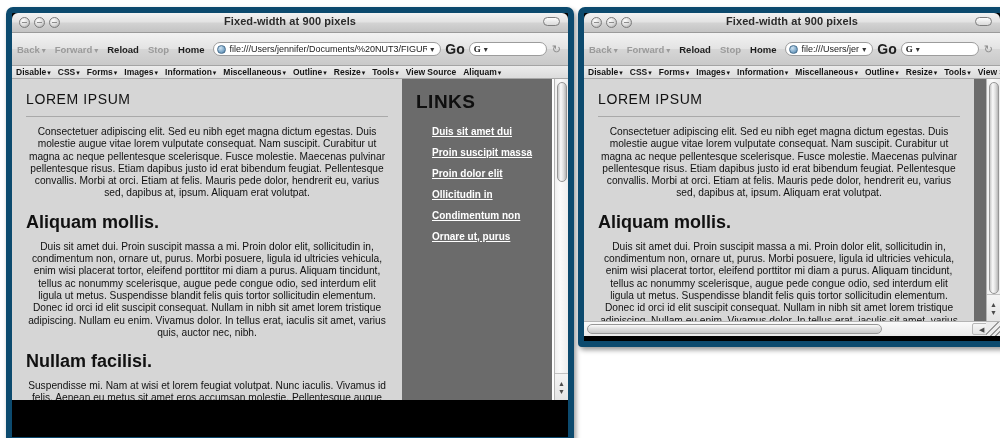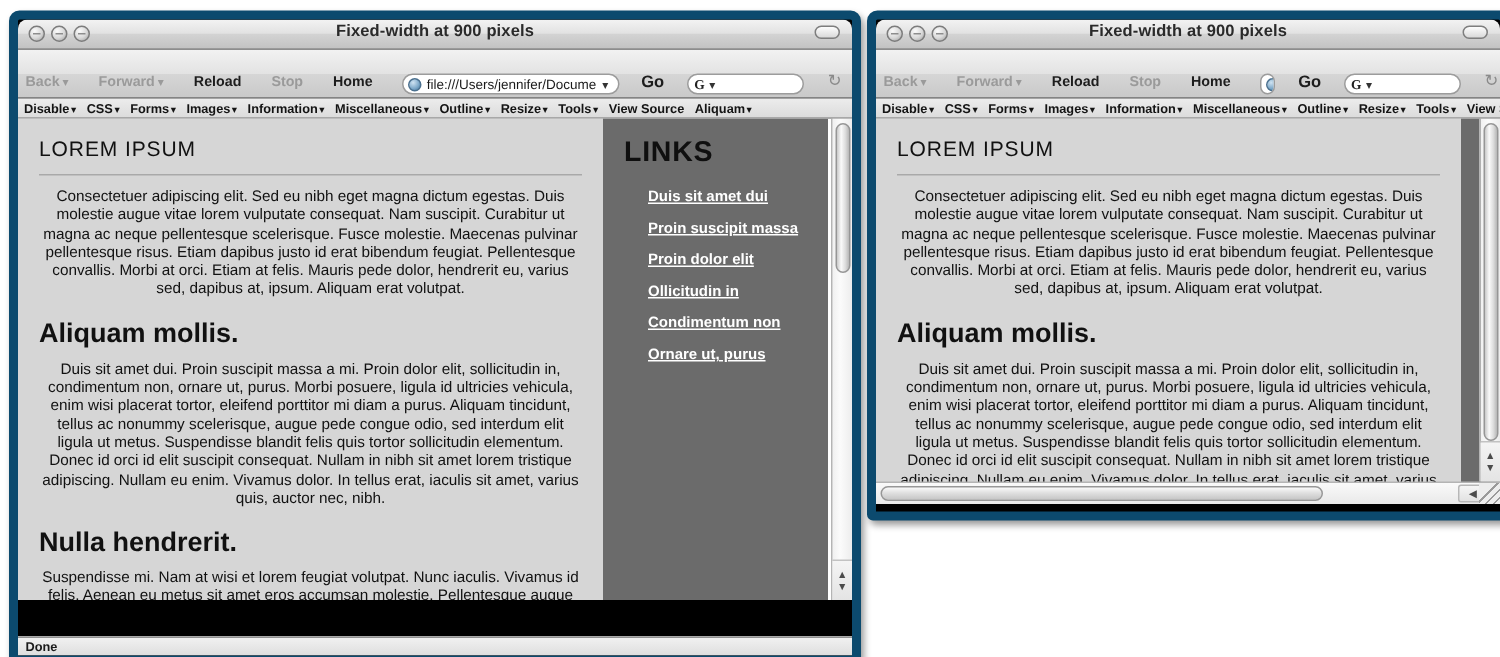--- a/index.html
+++ b/index.html
@@ -53,25 +53,24 @@
     background: linear-gradient(to bottom, #fdfdfd, #d9d9d9);
     box-sizing: border-box;
   }
 
   
   .navbar {
     position: relative;
     height: 21px;
     background: linear-gradient(to bottom, #f2f2f2 0%, #e3e3e3 50%, #d6d6d6 51%, #c9c9c9 100%);
     border-bottom: 1px solid #a4a4a4;
-    display: flex; align-items: flex-start;
+    display: flex; align-items: center;
     padding: 16px 5px;
     box-sizing: border-box;
     font-size: 9.5px;
-    gap: 11px;
   }
   .navbtn {
     color: #9a9a9a; font-weight: bold; margin-right: 9px; white-space: nowrap;
   }
   .navbtn.active { color: #1d1d1d; }
   .navbtn .caret { font-weight: normal; font-size: 8px; margin-left: 2px; }
   .urlfield {
     flex: 1 1 auto; min-width: 10px;
     height: 14px;
     background: #ffffff;
@@ -87,21 +86,21 @@
     background: radial-gradient(circle at 35% 30%, #cfe3f2 0%, #7ba7c8 60%, #3f6e93 100%);
     border: 1px solid #4a708f;
     box-sizing: border-box;
     flex: 0 0 auto; margin-right: 3px;
   }
   .urltext {
     font-size: 9px; color: #1a1a1a; white-space: nowrap; overflow: hidden;
     flex: 1 1 auto;
   }
   .urlcaret { font-size: 8px; color:#333; margin: 0 3px; flex:0 0 auto; }
-  .golabel { font-size: 11px; color:#1d1d1d; margin: 0 4px; font-weight: bold; flex:0 0 auto;}
+  .golabel { font-size: 14px; color:#1d1d1d; margin: 0 4px; font-weight: bold; flex:0 0 auto;}
   .searchfield {
     height: 14px; border: 1px solid #9c9c9c; border-radius: 7px;
     background: #fff; display:flex; align-items:center; padding: 0 4px;
     box-sizing: border-box; flex: 0 0 auto;
   }
   .gicon {
     font-size: 9px; font-weight: bold; color:#222; font-family:"Liberation Serif", serif;
   }
   .spinner {
     flex: 0 0 auto; margin-left: 5px; margin-right: 2px;
@@ -276,21 +275,21 @@
     </div>
 
     <div class="viewport" style="height:321px;">
       <div class="page" style="width:540px;">
         <div class="content" style="width:390px;">
           <h1 class="lorem">LOREM IPSUM</h1>
           <div class="rule"></div>
           <p class="body">Consectetuer adipiscing elit. Sed eu nibh eget magna dictum egestas. Duis molestie augue vitae lorem vulputate consequat. Nam suscipit. Curabitur ut magna ac neque pellentesque scelerisque. Fusce molestie. Maecenas pulvinar pellentesque risus. Etiam dapibus justo id erat bibendum feugiat. Pellentesque convallis. Morbi at orci. Etiam at felis. Mauris pede dolor, hendrerit eu, varius sed, dapibus at, ipsum. Aliquam erat volutpat.</p>
           <h2 class="sub">Aliquam mollis.</h2>
           <p class="body">Duis sit amet dui. Proin suscipit massa a mi. Proin dolor elit, sollicitudin in, condimentum non, ornare ut, purus. Morbi posuere, ligula id ultricies vehicula, enim wisi placerat tortor, eleifend porttitor mi diam a purus. Aliquam tincidunt, tellus ac nonummy scelerisque, augue pede congue odio, sed interdum elit ligula ut metus. Suspendisse blandit felis quis tortor sollicitudin elementum. Donec id orci id elit suscipit consequat. Nullam in nibh sit amet lorem tristique adipiscing. Nullam eu enim. Vivamus dolor. In tellus erat, iaculis sit amet, varius quis, auctor nec, nibh.</p>
-          <h2 class="sub">Nulla hendrerit.</h2>
+          <h2 class="sub">Nullam facilisi.</h2>
           <p class="body">Suspendisse mi. Nam at wisi et lorem feugiat volutpat. Nunc iaculis. Vivamus id felis. Aenean eu metus sit amet eros accumsan molestie. Pellentesque augue velit, ullamcorper et, gravida in, varius non, odio. Suspendisse wisi nisl, porttitor non, condimentum quis, luctus non, eros. Suspendisse mattis. Cras gravida egestas lorem. Curabitur a neque et urna suscipit adipiscing. Vestibulum cursus, arcu at luctus tempus, ante lorem ultricies orci, vitae pharetra pede turpis eget dui.</p>
         </div>
         <div class="links" style="width:150px;">
           <h3 class="linkshead">LINKS</h3>
           <a class="link" href="#">Duis sit amet dui</a>
           <a class="link" href="#">Proin suscipit massa</a>
           <a class="link" href="#">Proin dolor elit</a>
           <a class="link" href="#">Ollicitudin in</a>
           <a class="link" href="#">Condimentum non</a>
           <a class="link" href="#">Ornare ut, purus</a>
@@ -299,23 +298,20 @@
 
       <div class="vscroll">
         <div class="vthumb" style="top:3px; height:100px;"></div>
         <div class="vbtns">
           <span class="arr">▲</span>
           <span class="arr">▼</span>
         </div>
       </div>
     </div>
 
-    <div class="statusbar">
-      <span>Done</span>
-    </div>
   </div>
 
   <div class="window" id="win-right" style="left:578px; top:7px; width:416px; height:328px;">
 
     <div class="titlebar">
       <div class="lights">
         <div class="light l1"></div>
         <div class="light l2"></div>
         <div class="light l3"></div>
       </div>

